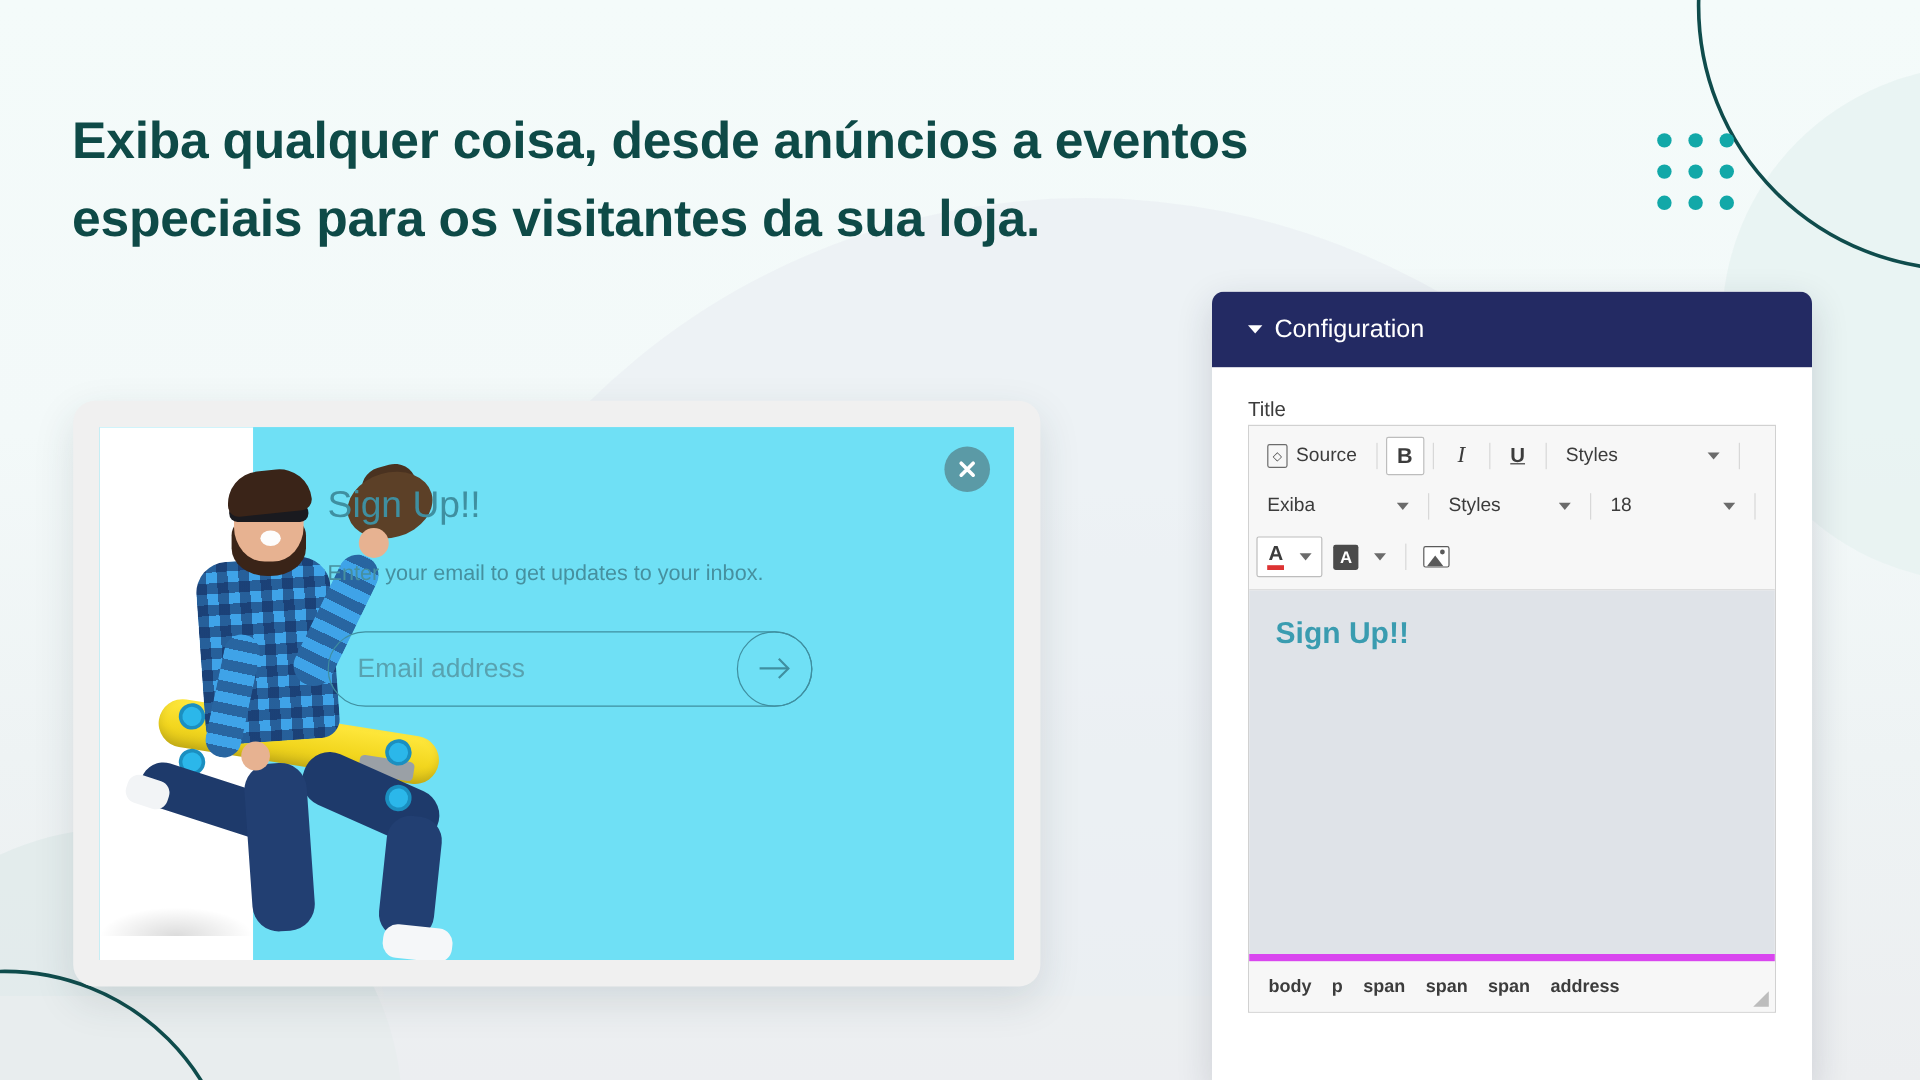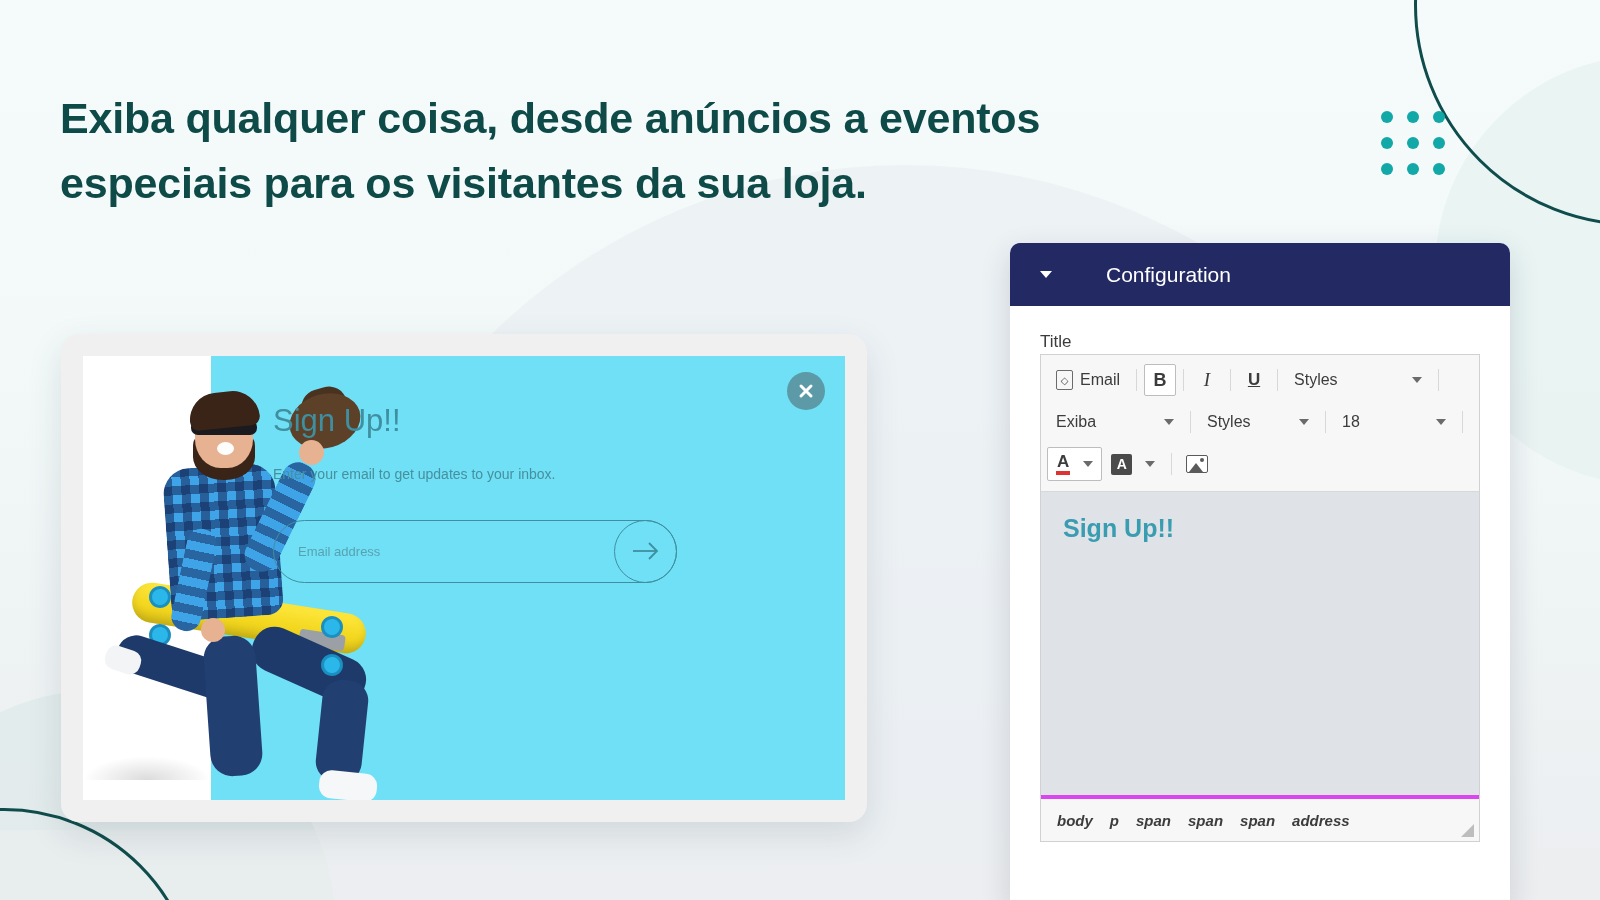--- a/index.html
+++ b/index.html
@@ -304,41 +304,41 @@
     z-index: 5;
   }
   .popup-title {
     font-size: 31px;
     color: #3f8fa0;
     font-weight: 400;
     margin: 0 0 26px 0;
     line-height: 1.1;
   }
   .popup-sub {
-    font-size: 14px;
+    font-size: 18px;
     color: #46909f;
     line-height: 1.55;
     margin: 0 0 34px 0;
     font-weight: 400;
   }
   .email-row {
     position: relative;
     width: 404px; height: 63px;
     border: 1px solid #3f8fa0;
     border-radius: 34px;
     box-sizing: border-box;
     display: flex;
     align-items: center;
   }
   .email-input {
     border: none;
     outline: none;
     background: transparent;
     font-family: "Liberation Sans", sans-serif;
-    font-size: 13px;
+    font-size: 22px;
     color: #0f766e;
     padding: 0 76px 0 24px;
     width: 100%;
     height: 100%;
     box-sizing: border-box;
   }
   .email-input::placeholder { color: #58a2b0; opacity: 1; }
   .email-go {
     position: absolute;
     right: -1px; top: -1px;
@@ -380,21 +380,20 @@
     box-shadow: 0 10px 30px rgba(30,40,60,.16);
     overflow: hidden;
   }
   .panel-header {
     height: 63px;
     background: #232a63;
     display: flex;
     align-items: center;
     padding: 0 0 0 30px;
     box-sizing: border-box;
-    gap: 44px;
   }
   .panel-caret {
     width: 0; height: 0;
     border-left: 6px solid transparent;
     border-right: 6px solid transparent;
     border-top: 7px solid #ffffff;
     margin-right: 10px;
   }
   .panel-title {
     color: #ffffff;
@@ -540,27 +539,26 @@
     overflow: hidden;
   }
   .ck-editable-title {
     font-size: 25px;
     font-weight: 700;
     color: #3a9cb0;
     margin: 0;
   }
   .ck-statusbar {
     background: #f7f7f7;
-    border-top: 4px solid #d946ef;
+    border-top: 6px solid #d946ef;
     height: 42px;
     display: flex;
     align-items: center;
     padding: 0 16px;
     position: relative;
-    font-style: italic;
   }
   .ck-path {
     display: flex;
     align-items: center;
     gap: 17px;
   }
   .ck-path span {
     font-size: 15px;
     font-weight: 700;
     color: #3c3c3c;
@@ -667,21 +665,21 @@
     <div class="panel-inner">
       <div class="field-label">Title</div>
 
       <div class="ck-box">
 
         <div class="ck-toolbar">
 
           <div class="ck-row">
             <div class="ck-btn text">
               <span class="src-icon">◇</span>
-              <span>Email</span>
+              <span>Source</span>
             </div>
             <span class="ck-sep"></span>
             <div class="ck-btn pressed">
               <span class="b-glyph">B</span>
             </div>
             <span class="ck-sep"></span>
             <div class="ck-btn">
               <span class="i-glyph">I</span>
             </div>
             <span class="ck-sep"></span>

